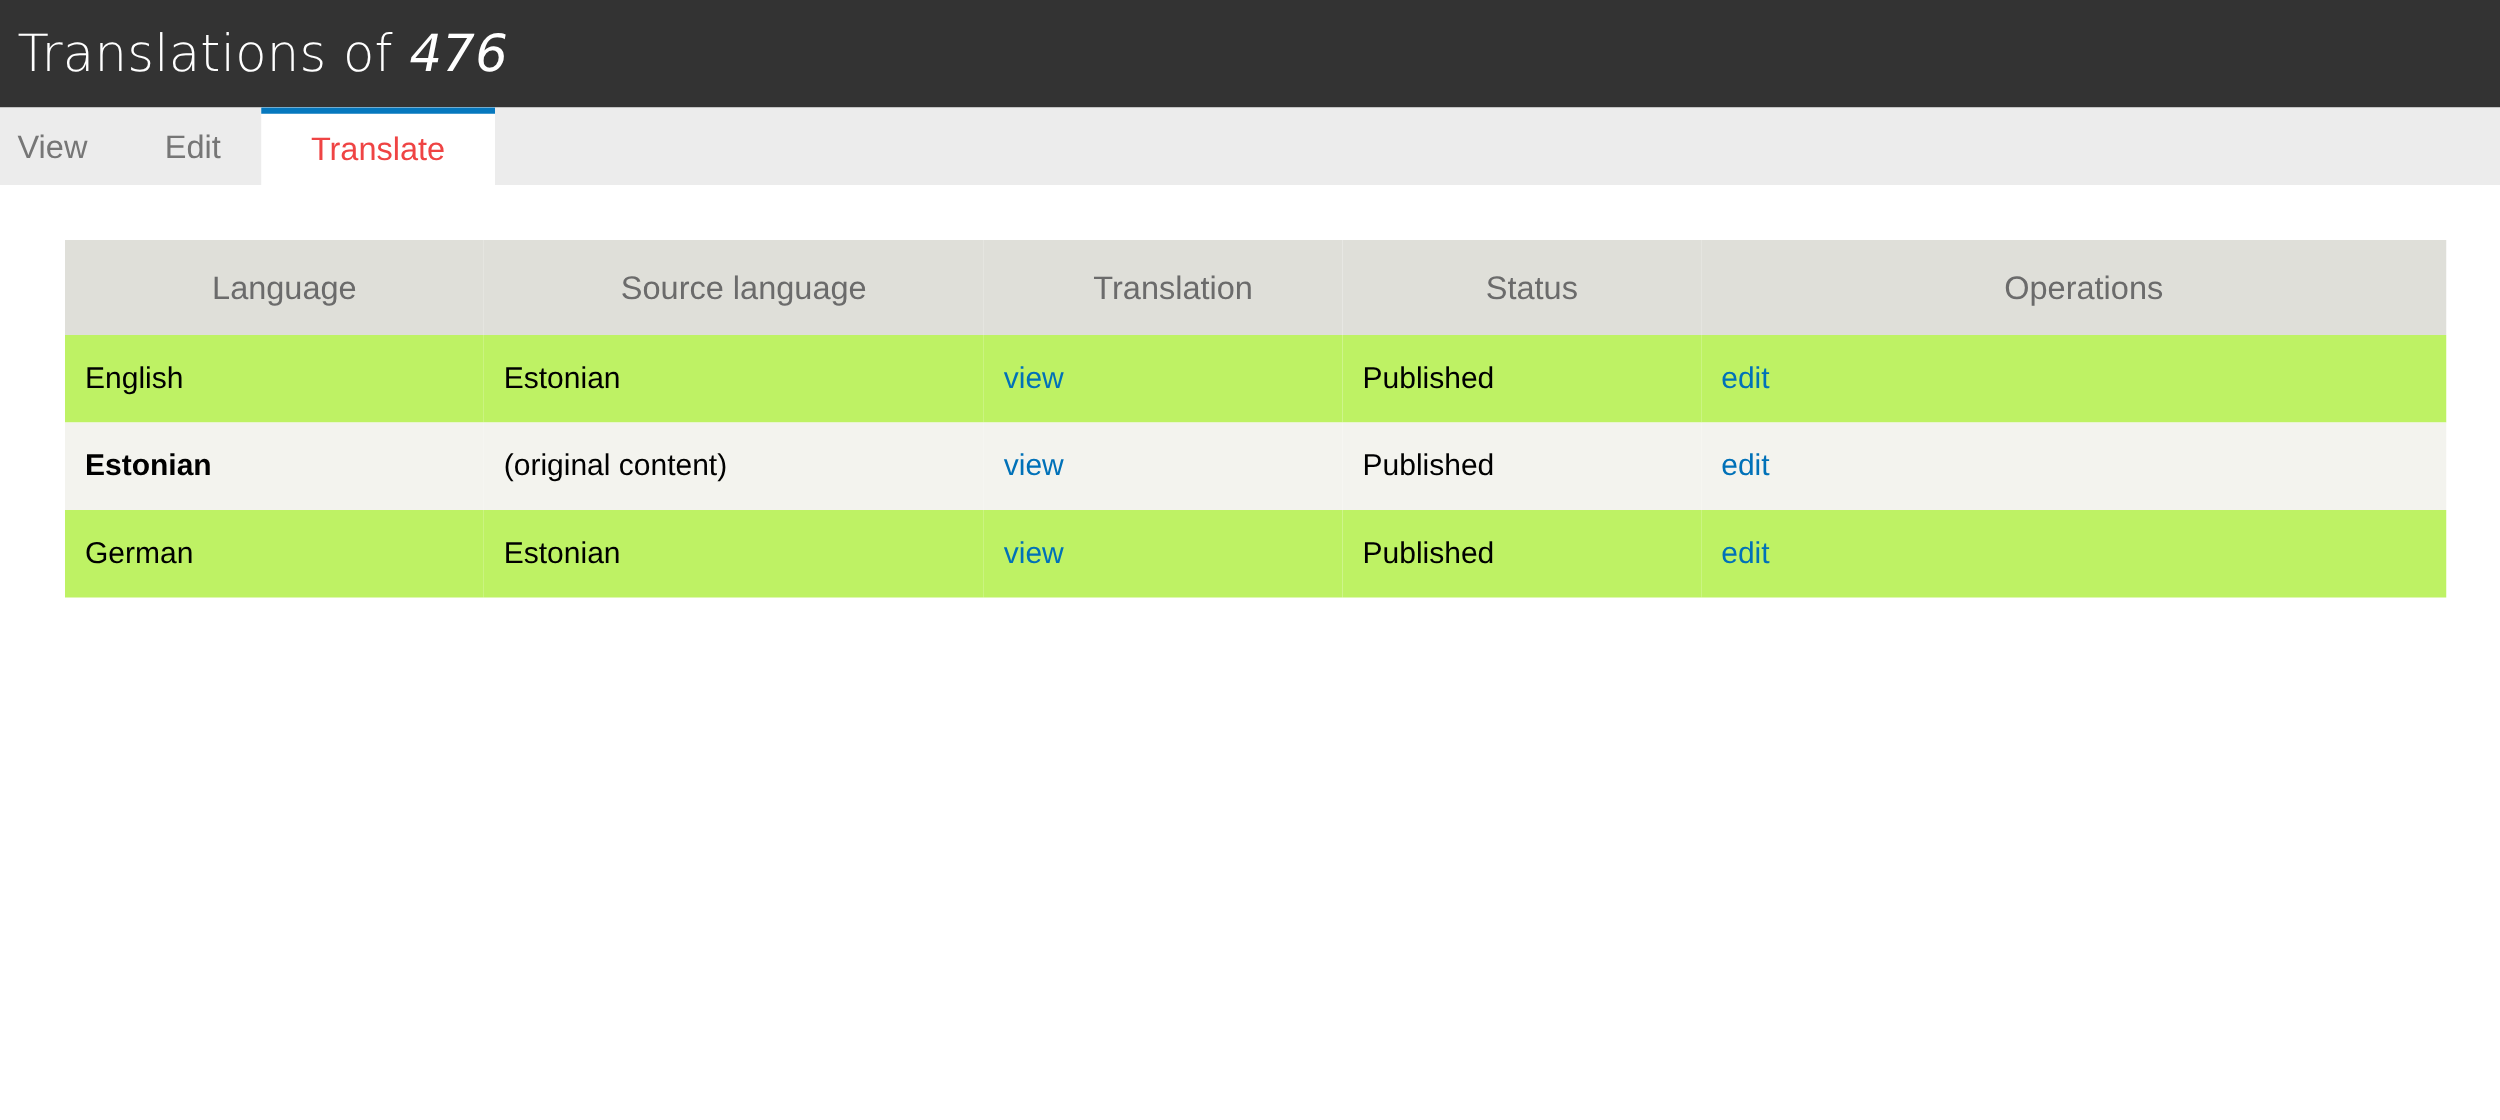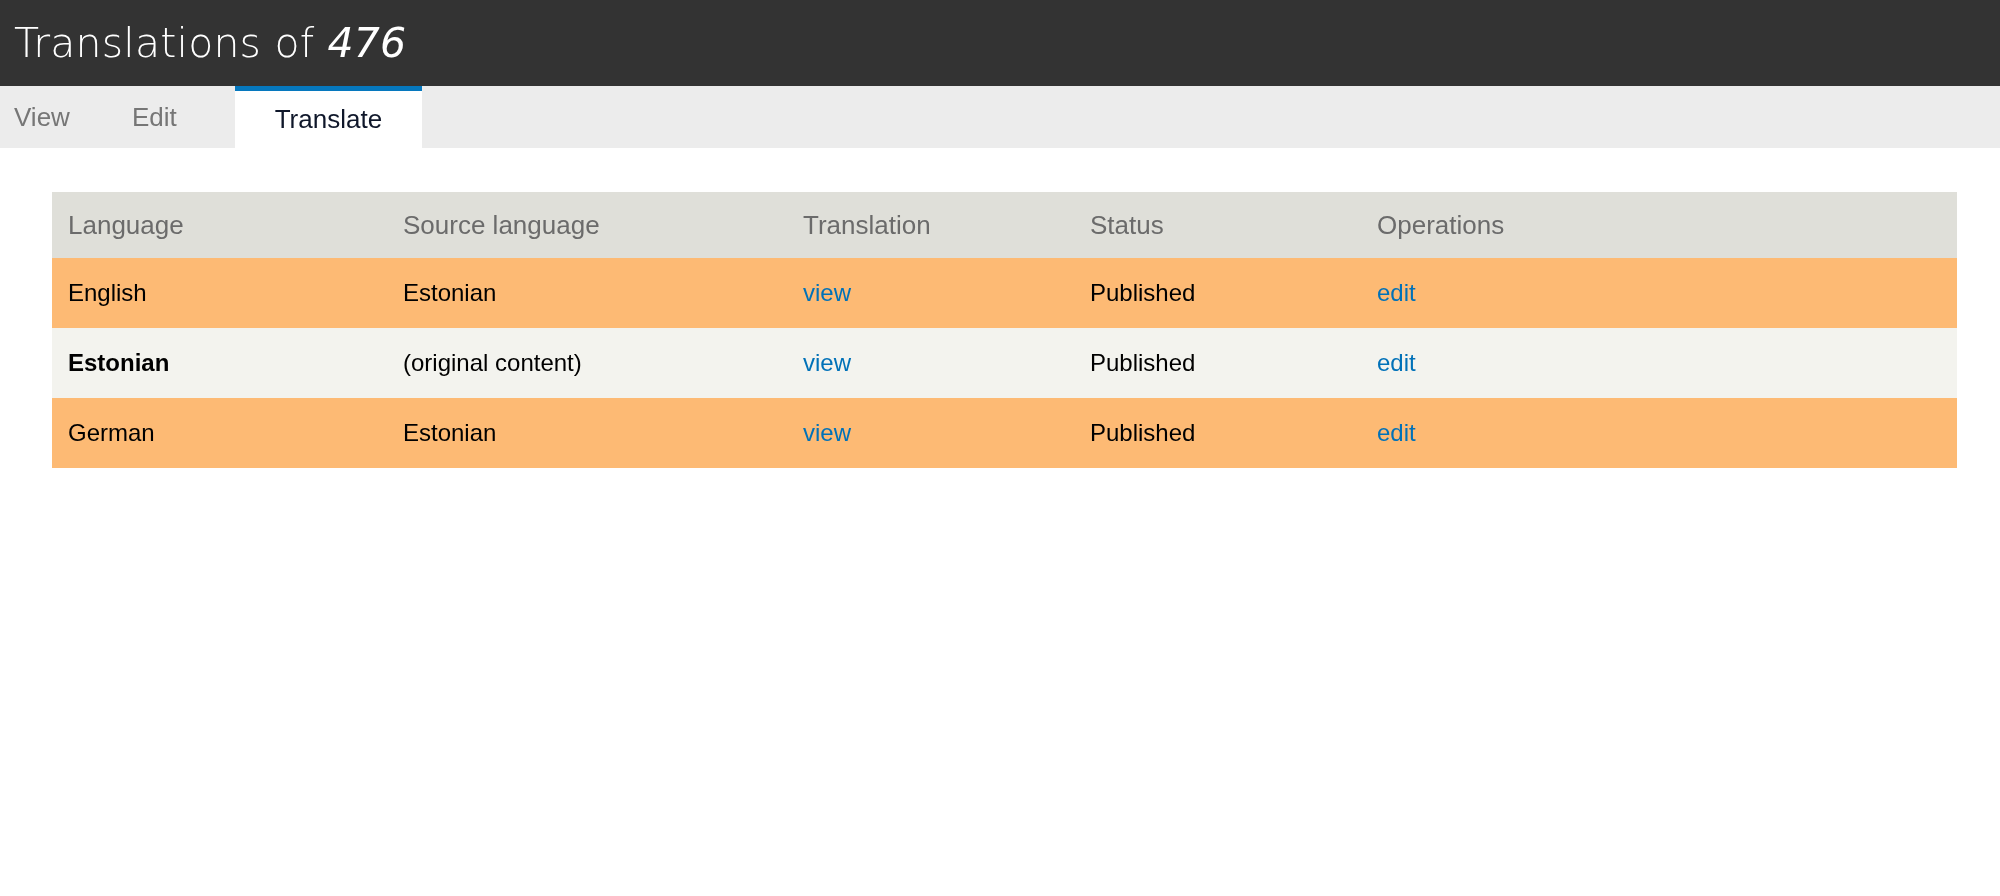--- a/index.html
+++ b/index.html
@@ -54,59 +54,58 @@
     font-size: 26px;
     color: #767676;
     cursor: pointer;
     box-sizing: border-box;
     position: relative;
     white-space: nowrap;
   }
   .tab:first-child { padding-left: 14px; padding-right: 30px; }
   .tab.is-active {
     background: #ffffff;
-    color: #0f172a;
+    color: #ef4444;
     border-top: 5px solid #0678be;
     padding-left: 40px;
     padding-right: 40px;
-    margin-left: 26px;
   }
 
   
   .content {
     background: #ffffff;
     padding: 44px 43px 0 52px;
     box-sizing: border-box;
   }
 
   table.translations {
     width: 1905px;
     border-collapse: collapse;
     table-layout: fixed;
   }
   table.translations thead th {
     background: #dfdfd9;
     color: #6b6b6b;
     font-size: 26px;
     font-weight: normal;
-    text-align: left;
+    text-align: center;
     padding: 15px 0 15px 16px;
-    height: 66px;
+    height: 76px;
     box-sizing: border-box;
     vertical-align: middle;
   }
   table.translations tbody td {
     font-size: 24px;
     color: #000000;
     text-align: left;
     padding: 15px 0 15px 16px;
     height: 70px;
     box-sizing: border-box;
     vertical-align: middle;
-    background: #fdba74;
+    background: #bef264;
   }
   table.translations tbody tr.is-odd td {
     background: #f3f3ee;
   }
   table.translations tbody td.lang-cell.is-original {
     font-weight: bold;
   }
   .col-language   { width: 335px; }
   .col-source     { width: 400px; }
   .col-translation{ width: 287px; }

